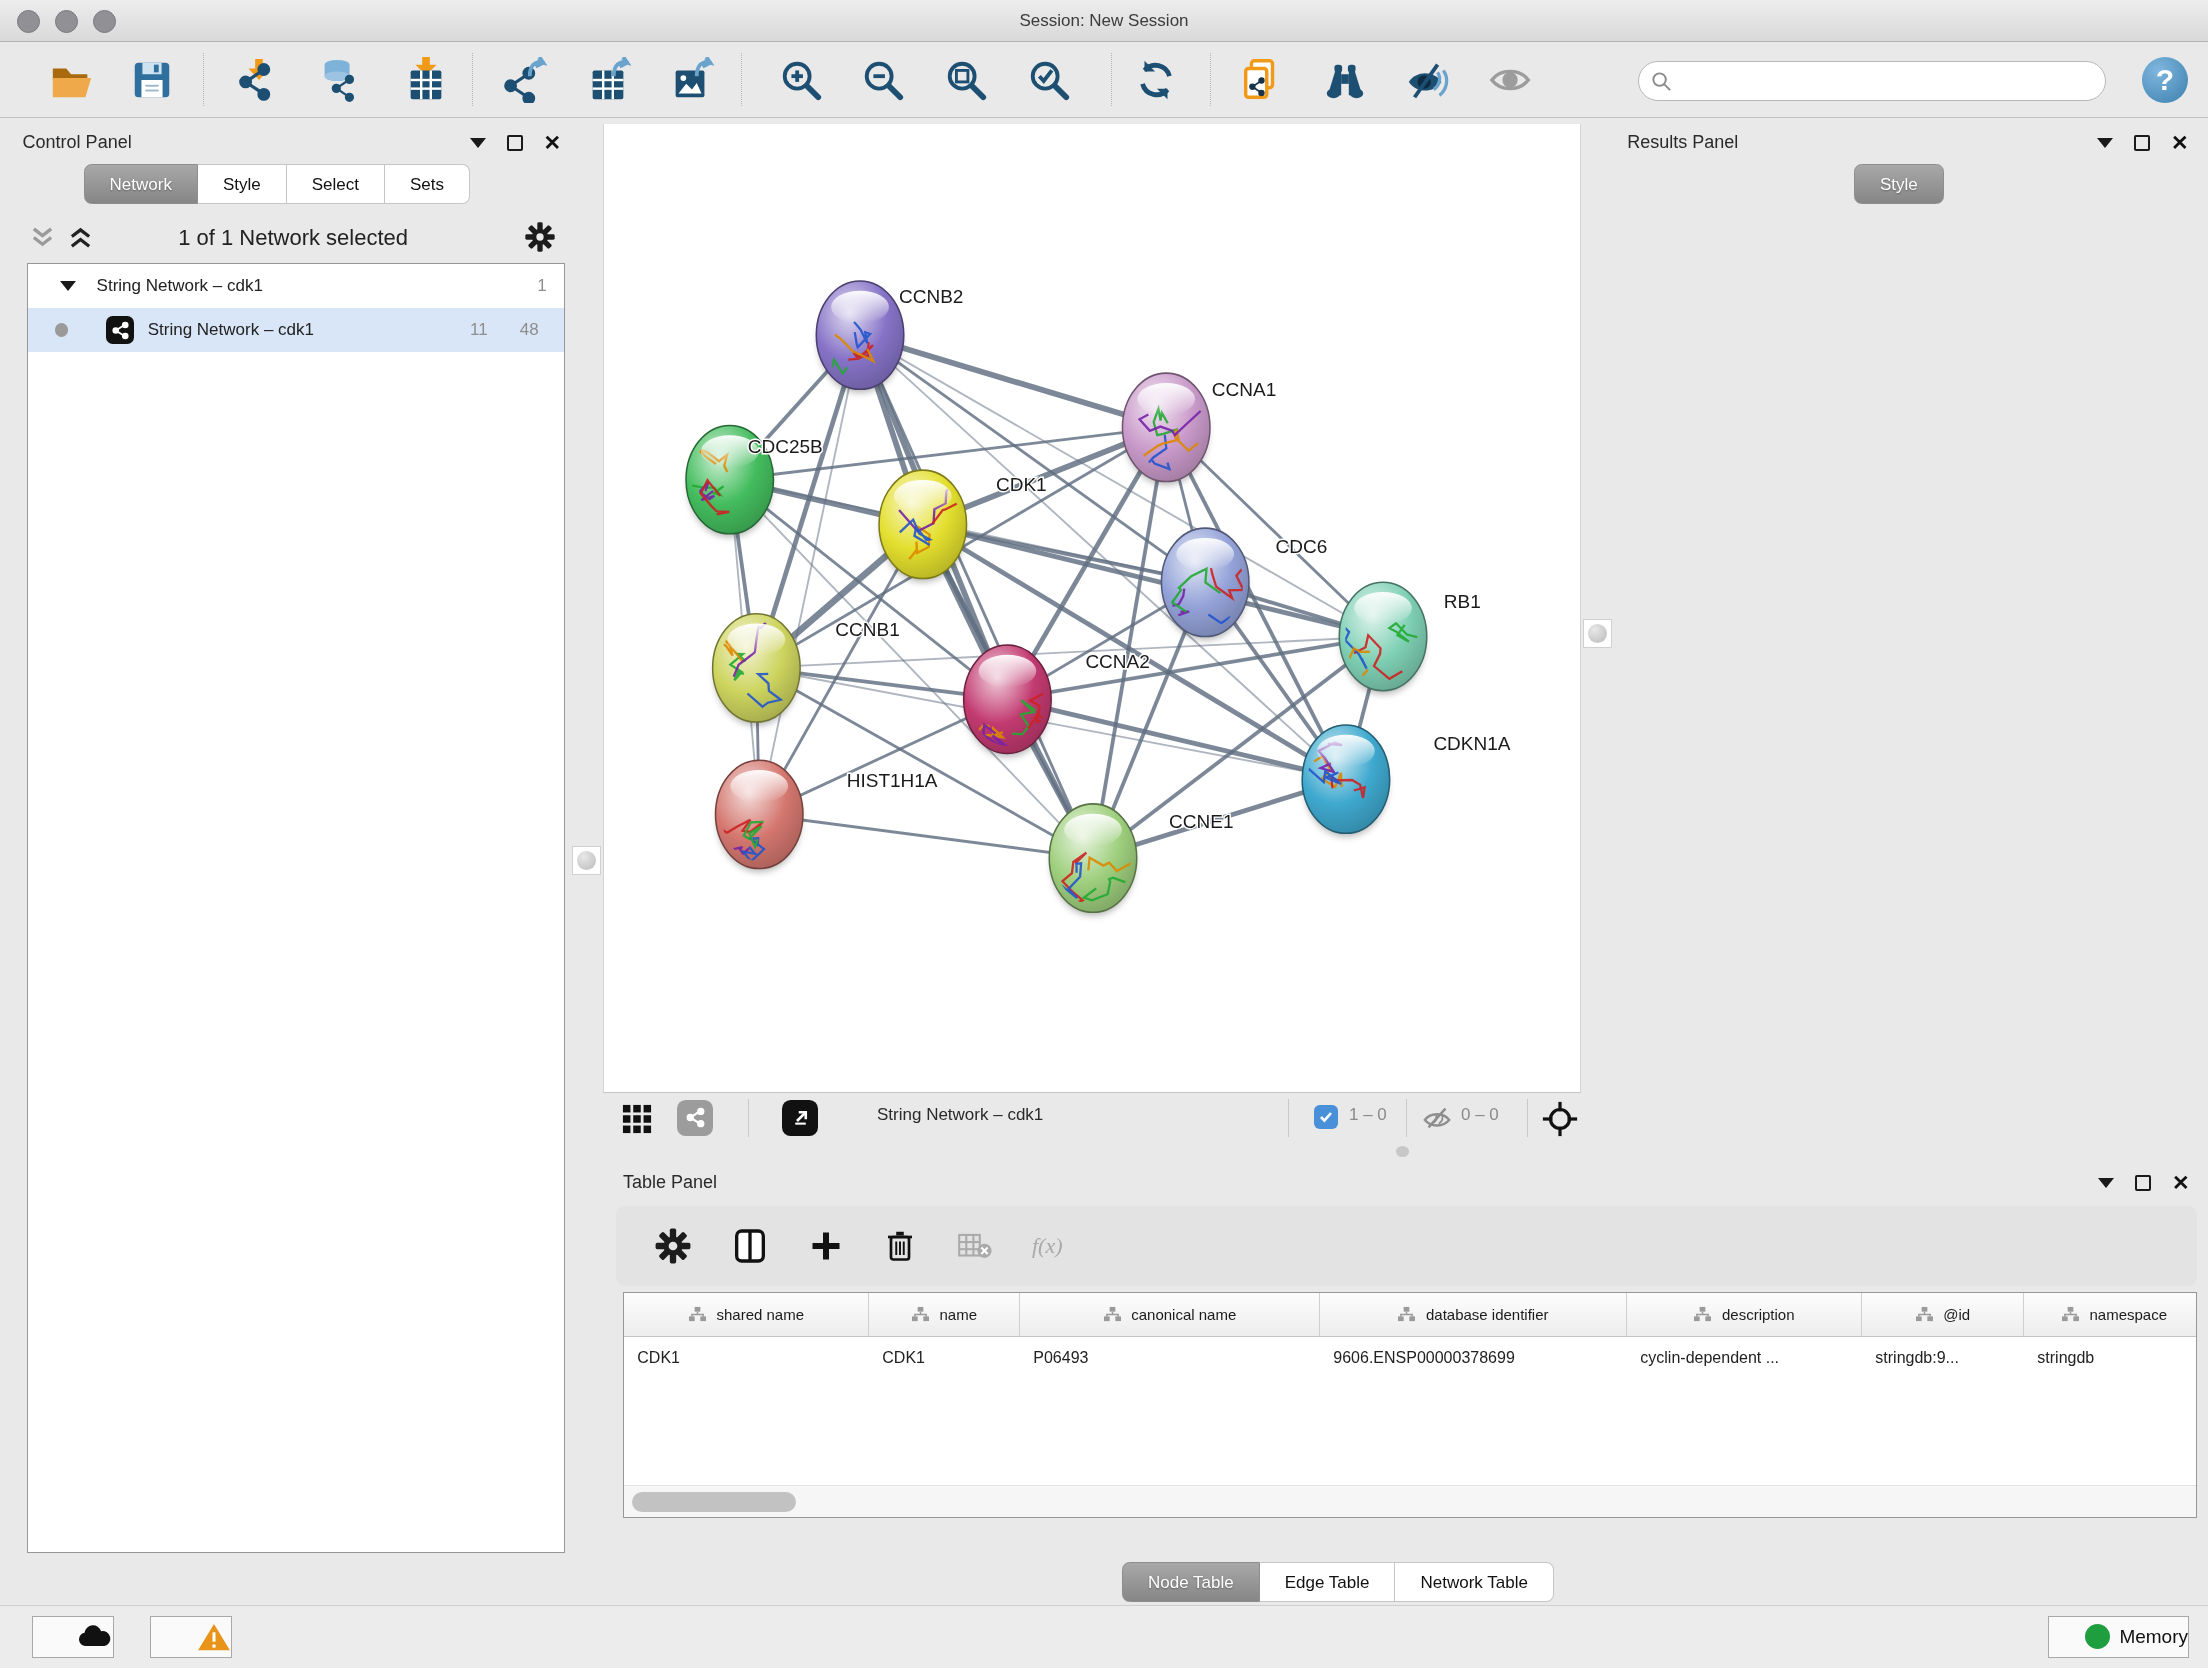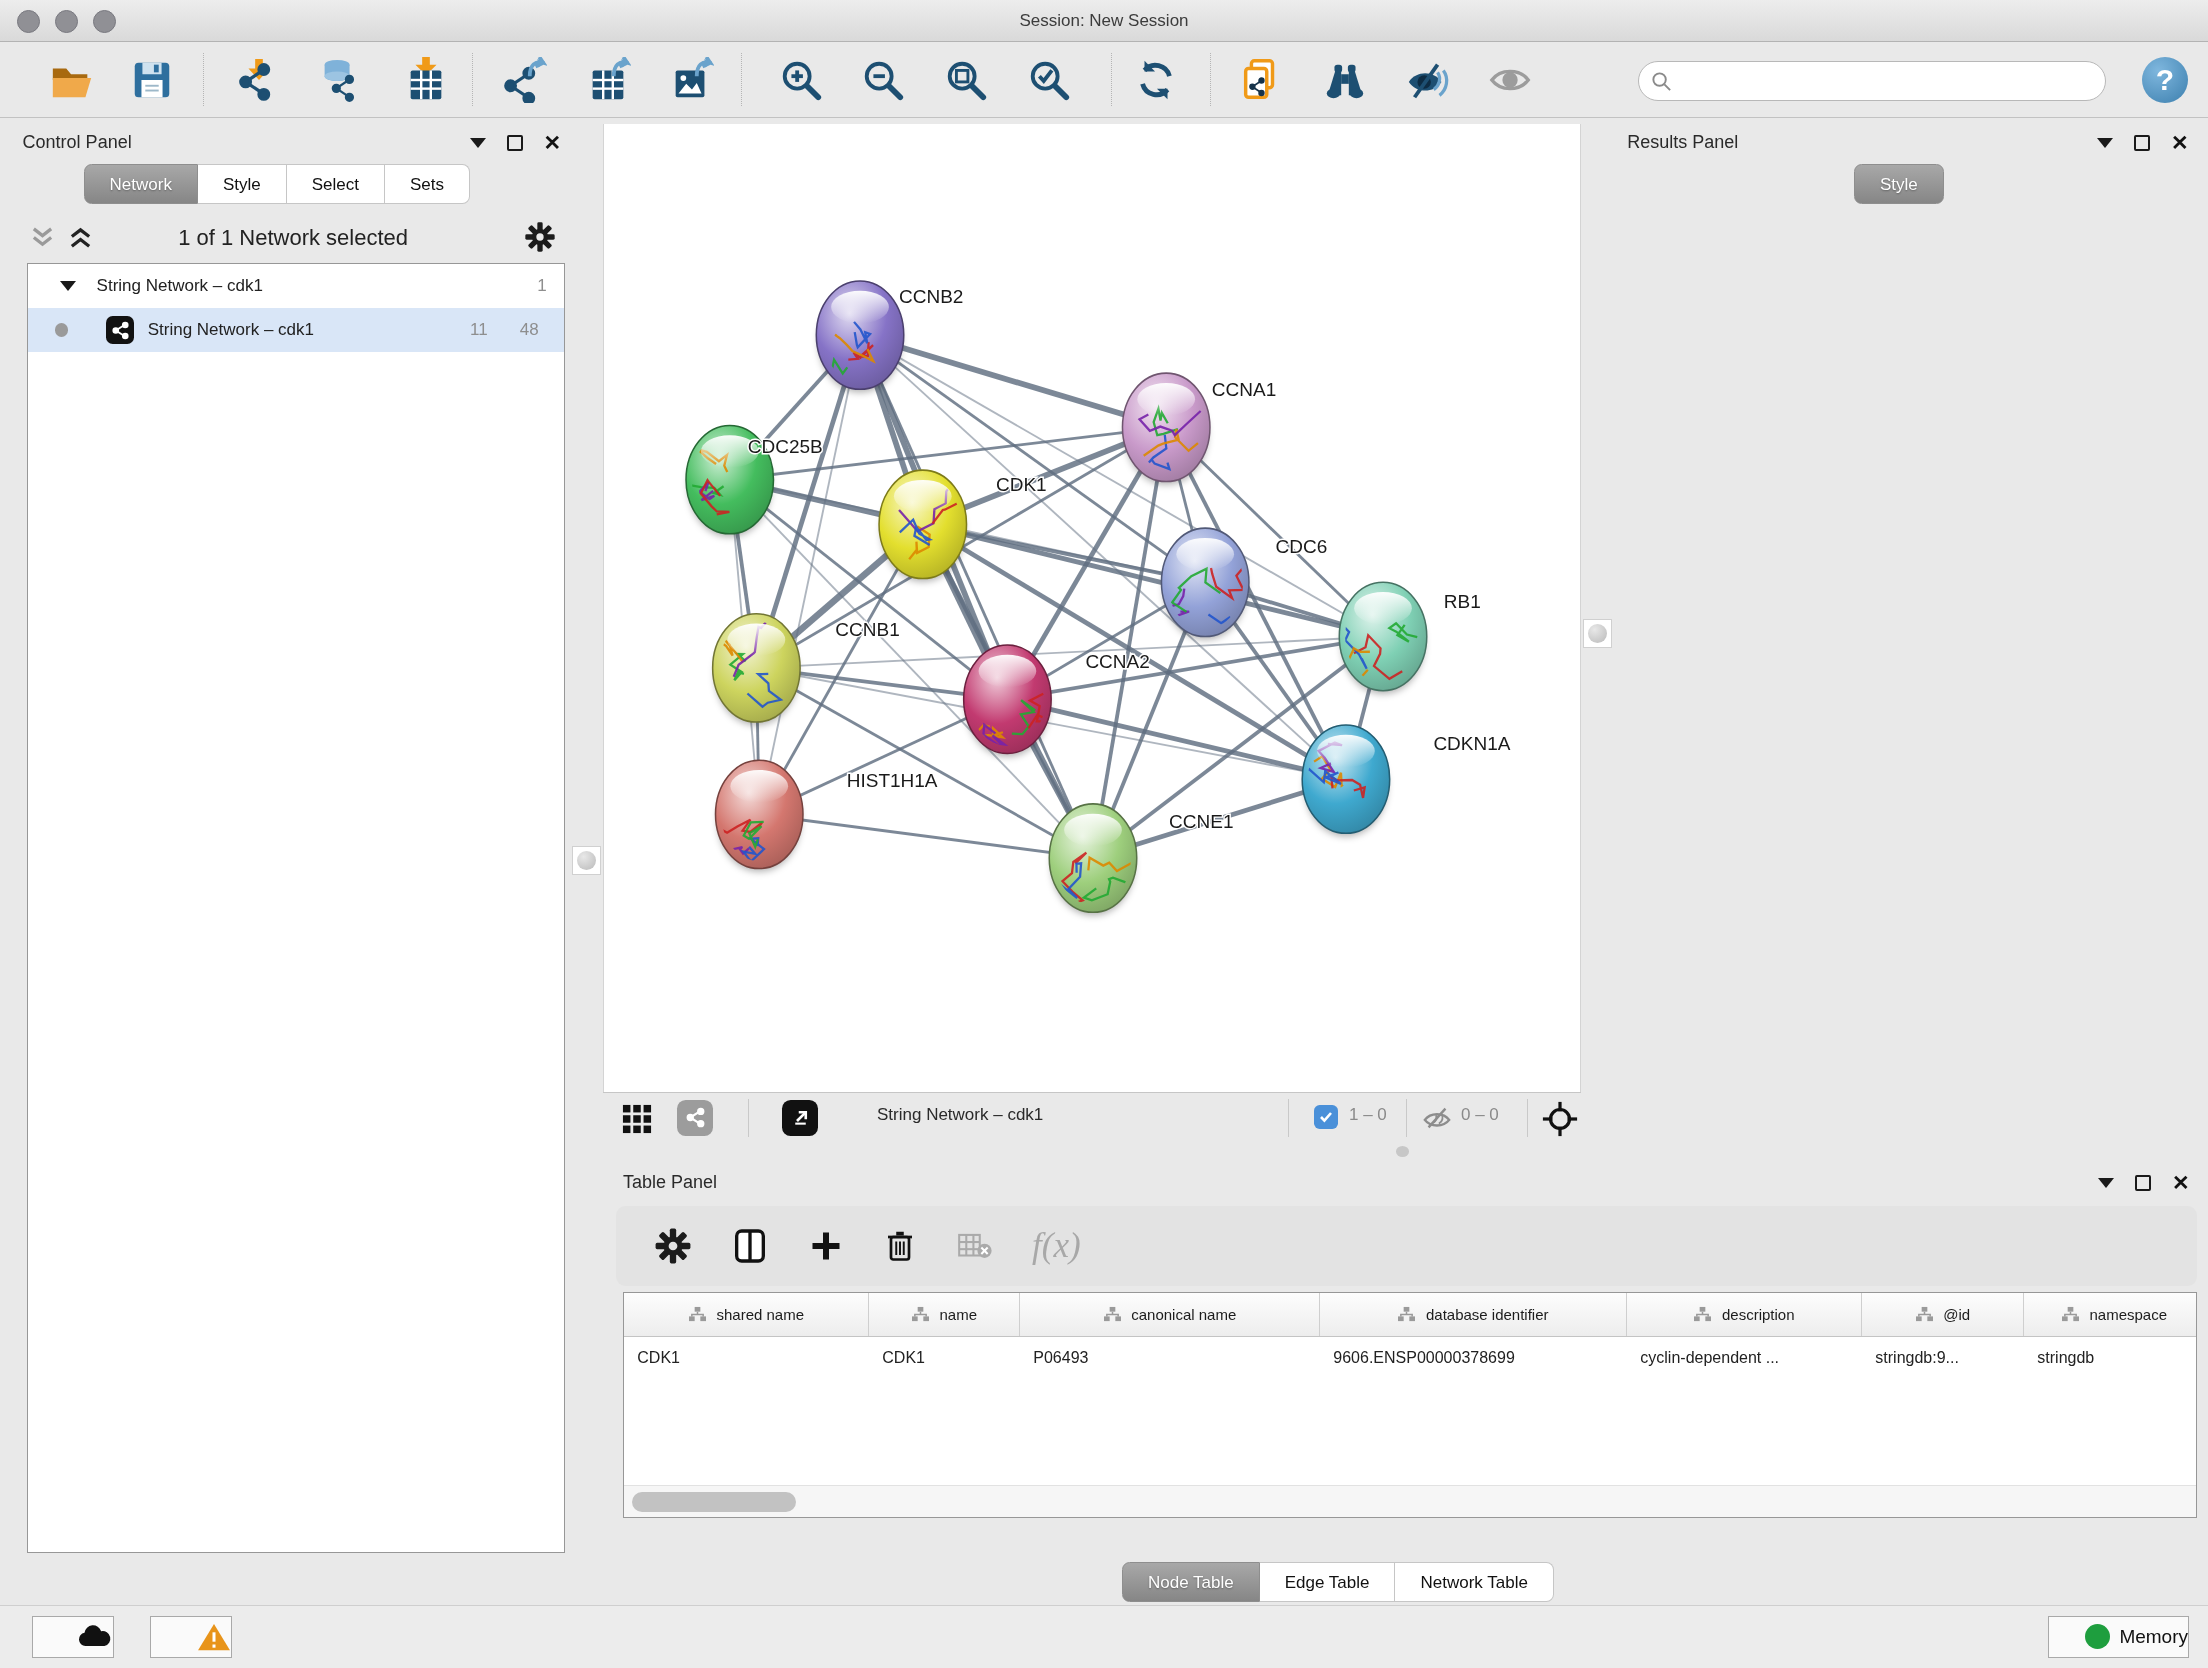--- a/index.html
+++ b/index.html
@@ -760,21 +760,21 @@
     <g stroke="#aaa" stroke-width="2.6" fill="none">
       <rect x="4" y="6" width="26" height="26"></rect>
       <line x1="4" y1="15" x2="30" y2="15"></line>
         <line x1="4" y1="24" x2="30" y2="24"></line>
       <line x1="13" y1="6" x2="13" y2="32"></line>
         <line x1="22" y1="6" x2="22" y2="32"></line>
     </g>
     <circle cx="36" cy="26" r="9" fill="#aaa"></circle>
     <path d="M32 22 l8 8 M40 22 l-8 8" stroke="#fff" stroke-width="2.6"></path>
   </svg>
-  <span style="font-family:'Liberation Serif',serif;font-style:italic;font-size:35px;color:#a8a8a8">f(x)</span>
+  <span style="font-family:'Liberation Serif',serif;font-style:italic;font-size:22px;color:#a8a8a8">f(x)</span>
 </div>
 
 <div id="node-table">
   <div id="thead">
       <div class="hcell" style="width: 245px;">
         <svg width="19" height="17" viewBox="0 0 20 18">
           <g fill="#9a9a9a">
             <rect x="7" y="1" width="6" height="5"></rect>
             <rect x="1" y="11" width="6" height="5"></rect>
             <rect x="13" y="11" width="6" height="5"></rect>

